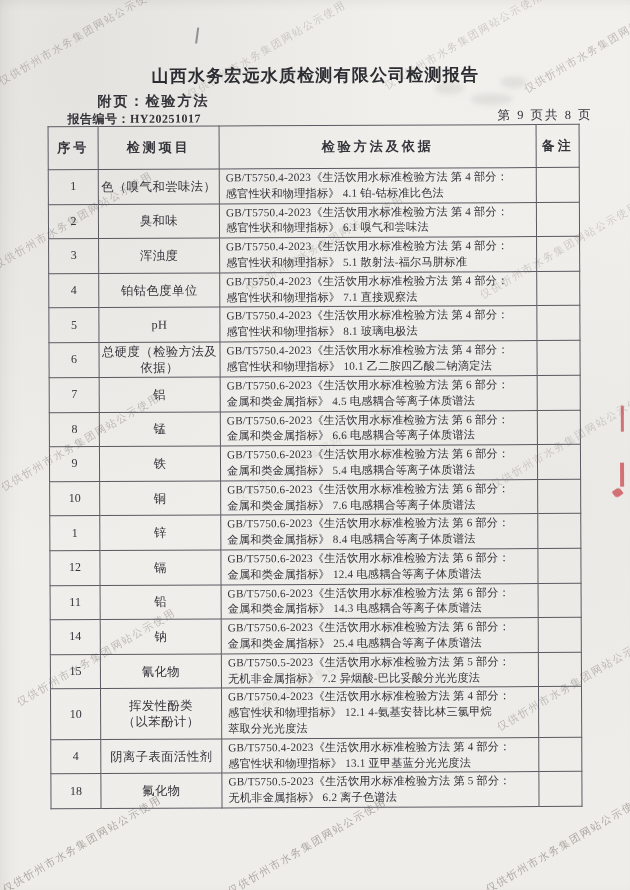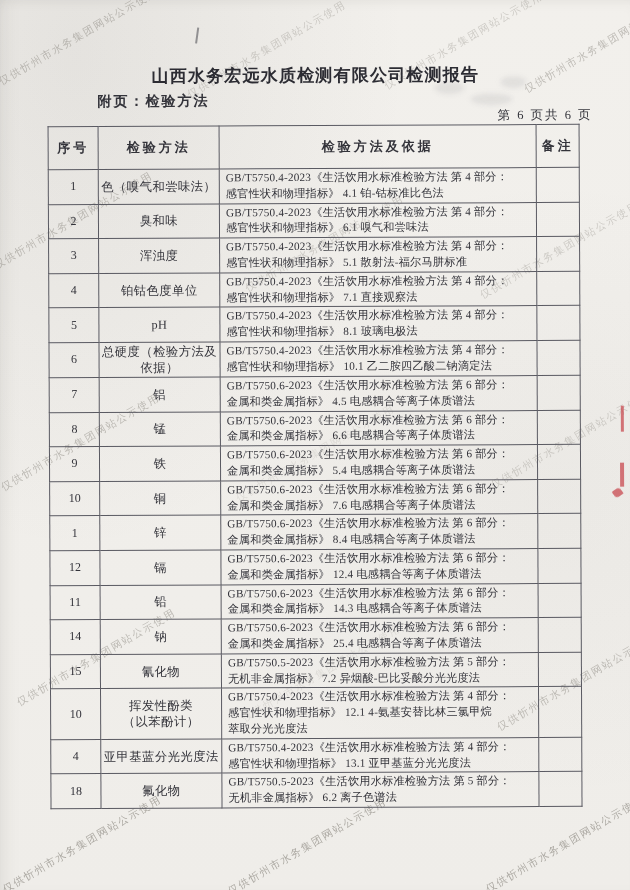--- a/index.html
+++ b/index.html
@@ -76,33 +76,36 @@
     <div class="smudge" style="left:434px;top:82px;width:30px;height:13px"></div>
     <div class="smudge" style="left:470px;top:94px;width:42px;height:12px"></div>
     <div class="smudge" style="left:500px;top:77px;width:26px;height:12px"></div>
     <div class="penmark"></div>
     <div class="redfrag" style="left:619px;top:407px;width:3px;height:26px"></div>
     <div class="redfrag" style="left:618px;top:464px;width:4px;height:24px"></div>
     <div class="redfrag wedge" style="left:611px;top:490px;width:9px;height:8px"></div>
 
     <h1 class="title">山西水务宏远水质检测有限公司检测报告</h1>
     <div class="attachment">附页：检验方法</div>
-    <div class="page-indicator">第 6 页共 6 页</div>
+    <div class="report-no">
+      <span>报告编号：</span><span>HY20251017</span>
+    </div>
+    <div class="page-indicator">第 9 页共 8 页</div>
 
     <table class="methods">
       <colgroup>
         <col style="width:50px">
           <col style="width:121px">
           <col style="width:317px">
           <col style="width:43px">
       </colgroup>
       <thead>
         <tr>
           <th>序号</th>
-          <th>检验方法</th>
+          <th>检测项目</th>
           <th>检验方法及依据</th>
           <th>备注</th>
         </tr>
       </thead>
       <tbody>
 
       <tr>
           <td class="c-no">1</td>
           <td class="c-item">色（嗅气和尝味法）</td>
           <td class="c-method">GB/T5750.4-2023《生活饮用水标准检验方法 第 4 部分：
@@ -211,21 +214,21 @@
           <td class="c-no">10</td>
           <td class="c-item">挥发性酚类
 （以苯酚计）</td>
           <td class="c-method">GB/T5750.4-2023《生活饮用水标准检验方法 第 4 部分：
 感官性状和物理指标》 12.1 4-氨基安替比林三氯甲烷
 萃取分光光度法</td>
           <td class="c-remark"></td>
         </tr>
           <tr>
           <td class="c-no">4</td>
-          <td class="c-item">亚甲基蓝分光光度法</td>
+          <td class="c-item">阴离子表面活性剂</td>
           <td class="c-method">GB/T5750.4-2023《生活饮用水标准检验方法 第 4 部分：
 感官性状和物理指标》 13.1 亚甲基蓝分光光度法</td>
           <td class="c-remark"></td>
         </tr>
           <tr>
           <td class="c-no">18</td>
           <td class="c-item">氟化物</td>
           <td class="c-method">GB/T5750.5-2023《生活饮用水标准检验方法 第 5 部分：
 无机非金属指标》 6.2 离子色谱法</td>
           <td class="c-remark"></td>

